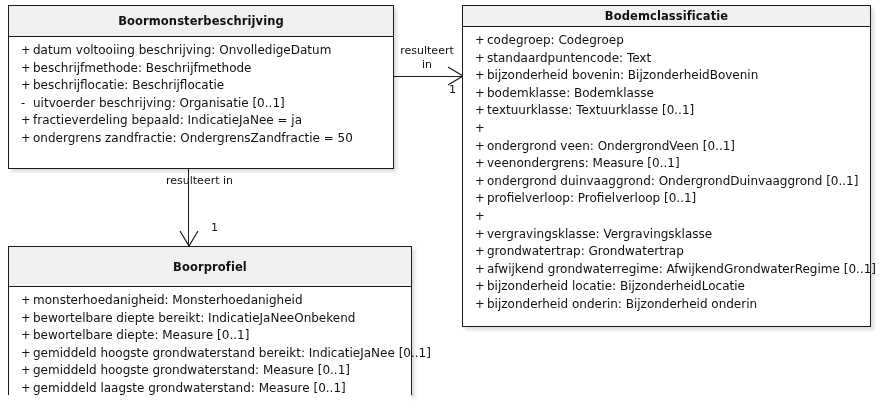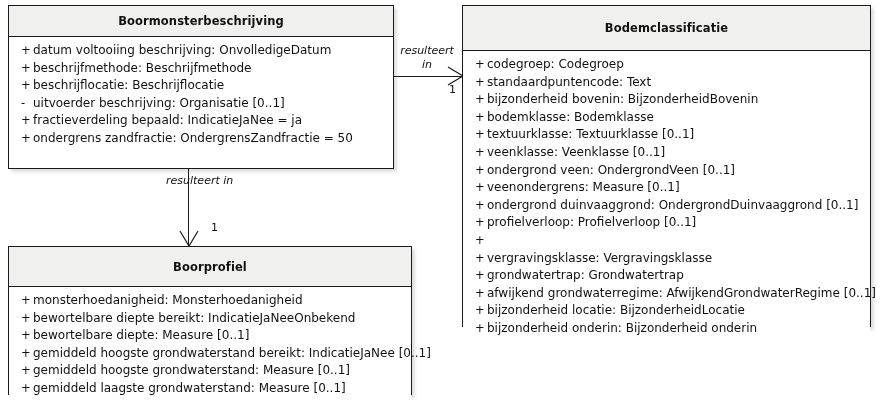--- a/index.html
+++ b/index.html
@@ -75,21 +75,20 @@
   .conn-h { height: 1px; }
   .conn-v { width: 1px; }
 
   .conn-label {
     position: absolute;
     font-size: 11px;
     color: #111111;
     white-space: nowrap;
     z-index: 6;
     background: transparent;
-    font-style: italic;
   }
   .conn-label.center { text-align: center; }
 
   .conn-mult {
     position: absolute;
     font-size: 11px;
     color: #111111;
     z-index: 6;
   }
 
@@ -150,21 +149,21 @@
         <span class="attr-text">fractieverdeling bepaald: IndicatieJaNee = ja</span>
       </div>
       <div class="attr-row">
         <span class="attr-vis">+</span>
         <span class="attr-text">ondergrens zandfractie: OndergrensZandfractie = 50</span>
       </div>
     </div>
   </div>
 
   <div class="uml-class" style="left:462px; top:5px; width:409px; height:322px;">
-    <div class="uml-header" style="height:45px;">Bodemclassificatie</div>
+    <div class="uml-header" style="height:21px;">Bodemclassificatie</div>
     <div class="uml-body">
       <div class="attr-row">
         <span class="attr-vis">+</span>
         <span class="attr-text">codegroep: Codegroep</span>
       </div>
       <div class="attr-row">
         <span class="attr-vis">+</span>
         <span class="attr-text">standaardpuntencode: Text</span>
       </div>
       <div class="attr-row">
@@ -174,21 +173,20 @@
       <div class="attr-row">
         <span class="attr-vis">+</span>
         <span class="attr-text">bodemklasse: Bodemklasse</span>
       </div>
       <div class="attr-row">
         <span class="attr-vis">+</span>
         <span class="attr-text">textuurklasse: Textuurklasse [0..1]</span>
       </div>
       <div class="attr-row">
         <span class="attr-vis">+</span>
-        <span class="attr-text">veenklasse: Veenklasse [0..1]</span>
       </div>
       <div class="attr-row">
         <span class="attr-vis">+</span>
         <span class="attr-text">ondergrond veen: OndergrondVeen [0..1]</span>
       </div>
       <div class="attr-row">
         <span class="attr-vis">+</span>
         <span class="attr-text">veenondergrens: Measure [0..1]</span>
       </div>
       <div class="attr-row">

